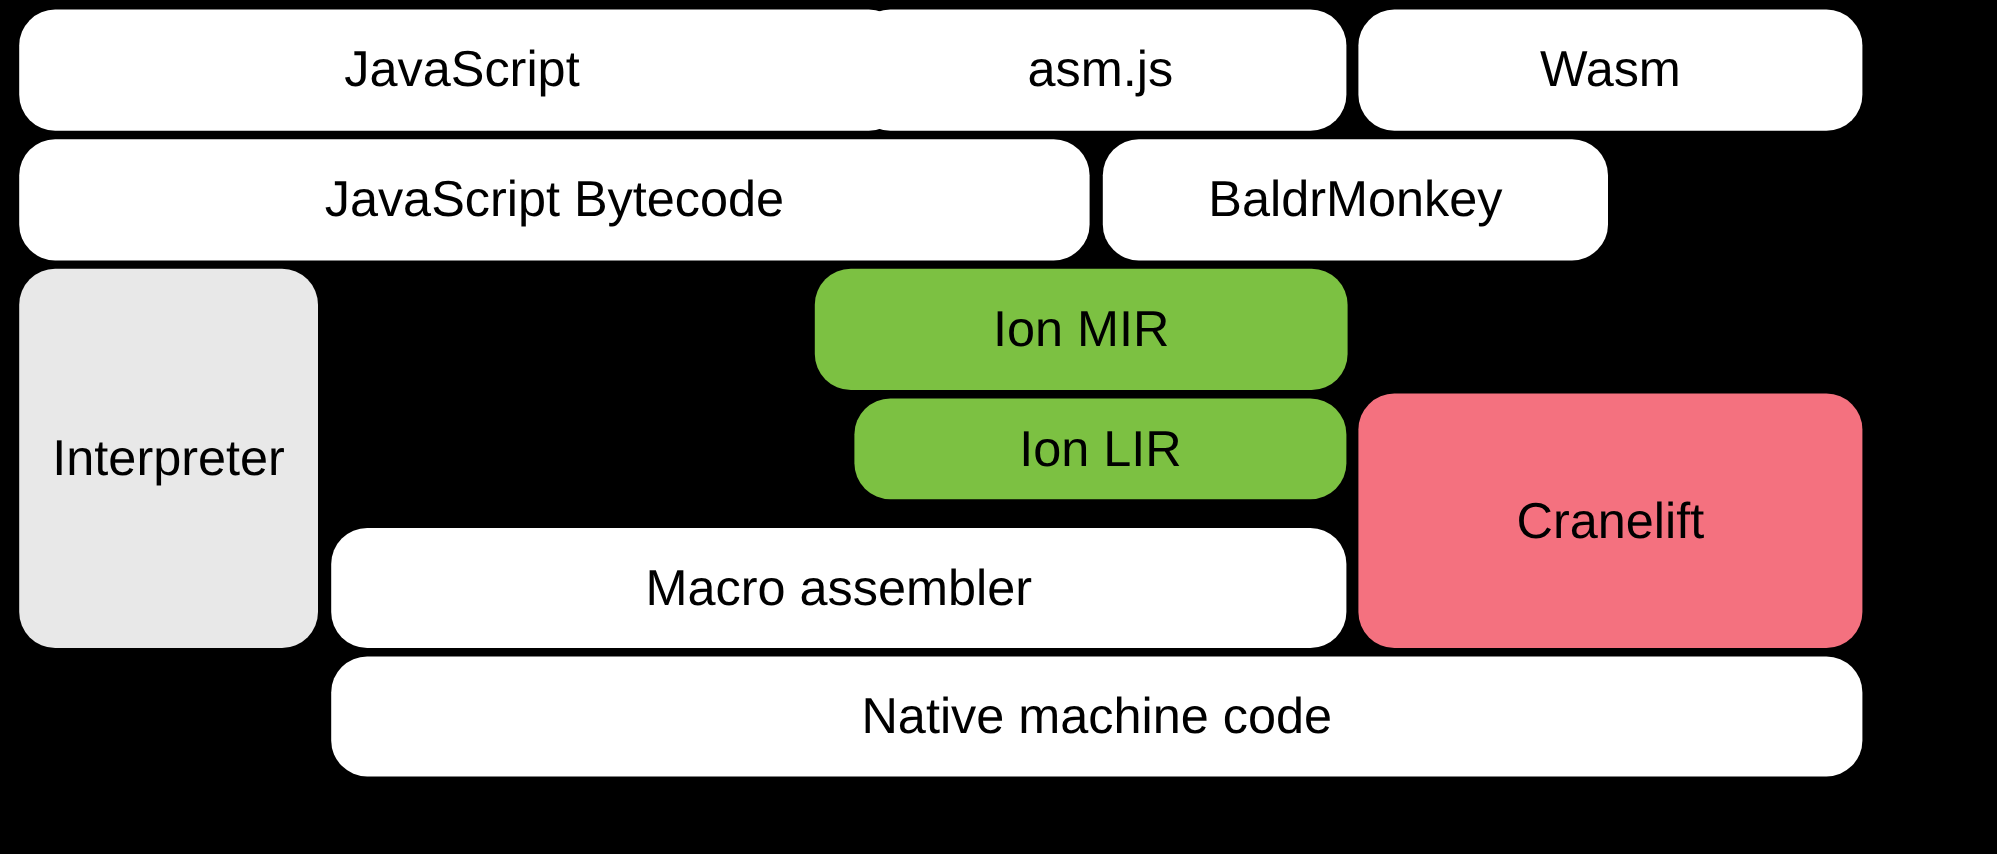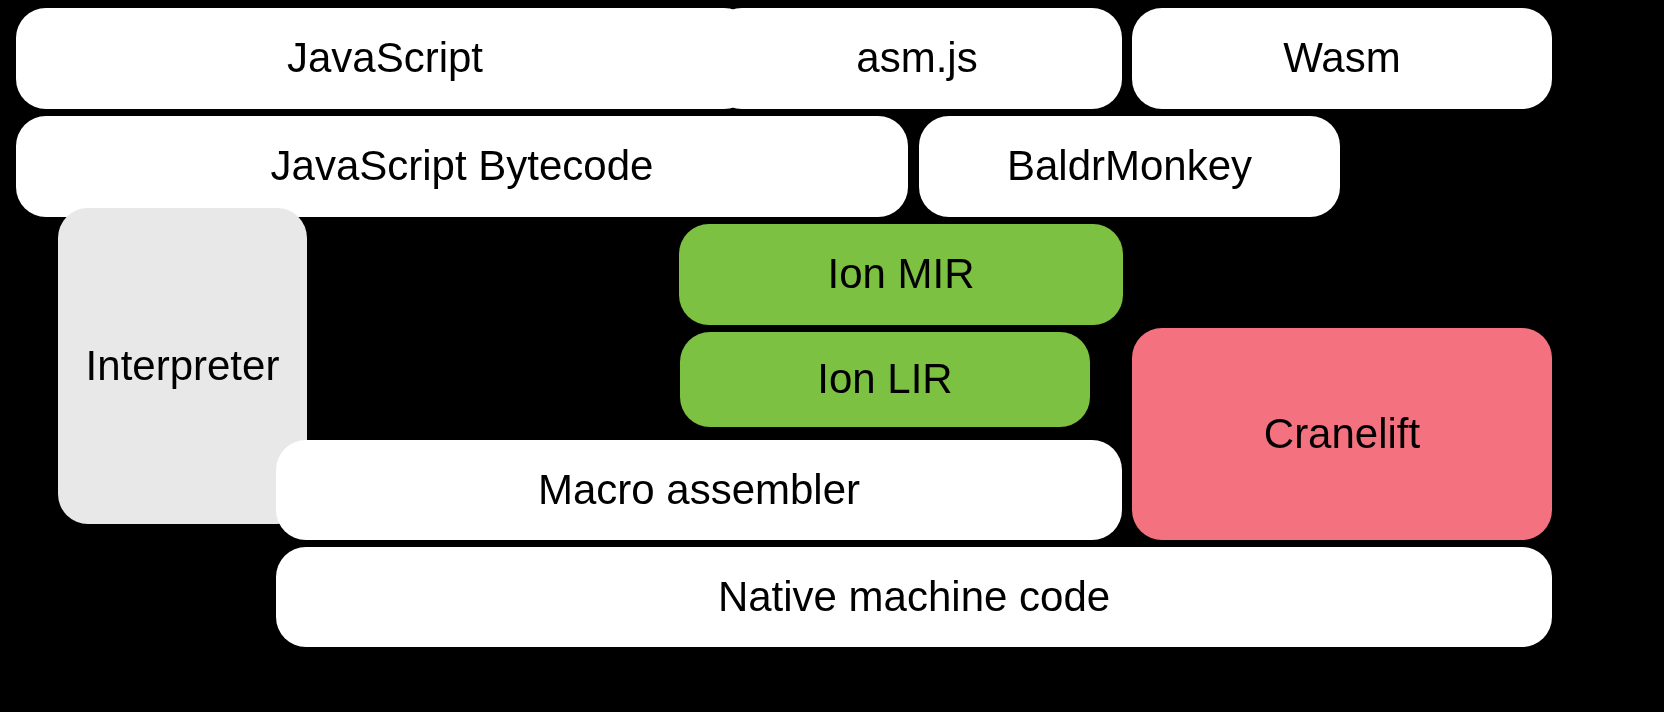--- a/index.html
+++ b/index.html
@@ -31,24 +31,24 @@
   .node.gray  { background: var(--node-gray,  #e8e8e8); }
   .node.green { background: var(--node-green, #7cc142); }
   .node.pink  { background: var(--node-pink,  #f4717f); }
 
   
   .n-javascript   { left: 16px;   top: 8px;   width: 738px;  height: 101px; }
   .n-asmjs        { left: 712px;  top: 8px;   width: 410px;  height: 101px; }
   .n-wasm         { left: 1132px; top: 8px;   width: 420px;  height: 101px; }
   .n-bytecode     { left: 16px;   top: 116px; width: 892px;  height: 101px; }
   .n-baldrmonkey  { left: 919px;  top: 116px; width: 421px;  height: 101px; text-align: center; }
-  .n-interpreter  { left: 16px;   top: 208px; width: 249px;  height: 316px; margin-left: 42px; }
+  .n-interpreter  { left: 16px;   top: 224px; width: 249px;  height: 316px; }
   .n-baseline     { left: 276px;  top: 224px; width: 426px;  height: 209px; }
   .n-ionmir       { left: 679px;  top: 224px; width: 444px;  height: 101px; }
-  .n-ionlir       { left: 680px;  top: 332px; width: 410px;  height: 95px; }
+  .n-ionlir       { left: 712px;  top: 332px; width: 410px;  height: 84px; }
   .n-cranelift    { left: 1132px; top: 328px; width: 420px;  height: 212px; }
   .n-macroasm     { left: 276px;  top: 440px; width: 846px;  height: 100px; }
   .n-native       { left: 276px;  top: 547px; width: 1276px; height: 100px; }
 
   .n-baseline .label { max-width: 320px; } 
 </style>
 </head>
 <body>
 
 <div class="canvas">

